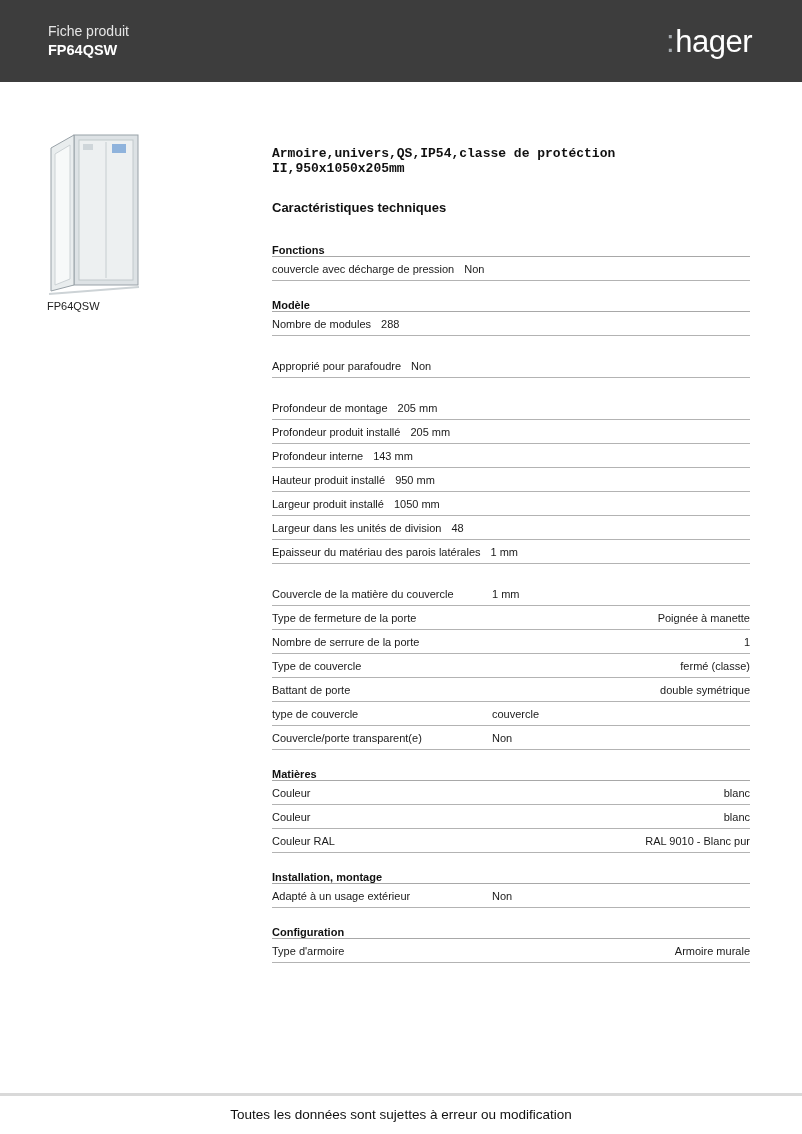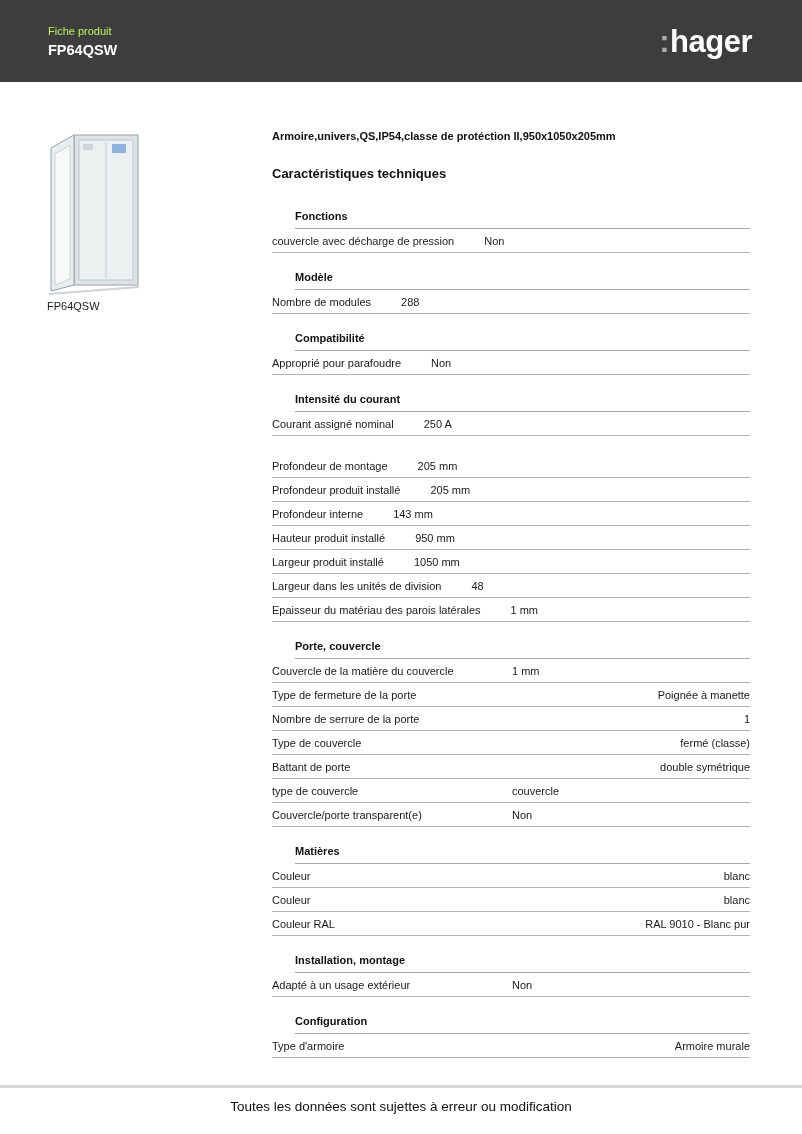--- a/index.html
+++ b/index.html
@@ -15,49 +15,49 @@
     width:802px;height:1134px;background:#ffffff;position:relative;
     font-family:"Liberation Sans", sans-serif;color:var(--ink);
     overflow:hidden;
   }
   
   .topbar{
     background:var(--header-bg);height:82px;width:100%;
     display:flex;justify-content:space-between;align-items:center;
     padding:0 50px 0 48px;
   }
-  .doc-type{color:#bef264;font-size:11px;line-height:15px;}
+  .doc-type{color:#e5e5e5;font-size:14px;line-height:15px;}
   .product-code{color:#ffffff;font-size:14.5px;font-weight:bold;margin-top:3px;}
-  .logo{color:#ffffff;font-size:31px;font-weight:bold;letter-spacing:-0.5px;line-height:1;}
+  .logo{color:#ffffff;font-size:31px;font-weight:normal;letter-spacing:-0.5px;line-height:1;}
   .logo-colon{color:#a6abaf;margin-right:1px;}
   
   .main{display:flex;padding:48px 0 0 45px;}
   .left-col{width:227px;flex:none;}
   .product-image{width:96px;height:168px;margin-left:1px;}
   .image-caption{font-size:11px;color:#222;margin-top:2px;margin-left:2px;}
   .specs{width:478px;flex:none;}
-  .title{font-size:11px;font-weight:bold;margin:0 0 24px 0;color:#111;}
+  .title{font-size:13px;font-weight:bold;margin:16px 0 24px 0;color:#111;font-family:Liberation Mono, monospace;}
   .subtitle{font-size:13px;font-weight:bold;margin:0;color:#111;}
   #sections-container{margin-top:29px;}
   .section{margin-top:18px;}
   .section:first-child{margin-top:0;}
   .section-title{
     font-size:11px;font-weight:bold;color:#111;
-    padding-bottom:6px;border-bottom:1px solid var(--rule);margin-left:23px;
+    padding-bottom:0;border-bottom:1px solid var(--rule);
   }
   .row{
     display:flex;align-items:baseline;
     font-size:11px;line-height:13px;color:var(--ink);
-    padding:6px 0 4px 0;border-bottom:1px solid var(--row-rule);gap:20px;
+    padding:6px 0 4px 0;border-bottom:1px solid var(--row-rule);
   }
   .align-inline .row-value{margin-left:10px;}
   .align-mid .row-label{width:220px;flex:none;}
   .align-right .row-value{margin-left:auto;text-align:right;}
   
-  .footer{position:absolute;left:0;right:0;bottom:0;height:49px;}
+  .footer{position:absolute;left:0;right:0;bottom:0;height:41px;}
   .footer-line{height:3px;background:var(--footer-rule);width:100%;}
   .footer-text{text-align:center;font-size:13.5px;color:#111;margin-top:11px;}
 </style>
 </head>
 <body>
 
 <header class="topbar">
   <div class="topbar-left">
     <div class="doc-type">Fiche produit</div>
     <div class="product-code">FP64QSW</div>
@@ -94,31 +94,23 @@
           </div>
         </div>
         <div class="section">
           <div class="section-title">Modèle</div>
           <div class="row align-inline">
             <span class="row-label">Nombre de modules</span>
             <span class="row-value">288</span>
           </div>
         </div>
         <div class="section">
-          <div class="section-title">Compatibilité</div>
           <div class="row align-inline">
             <span class="row-label">Approprié pour parafoudre</span>
             <span class="row-value">Non</span>
-          </div>
-        </div>
-        <div class="section">
-          <div class="section-title">Intensité du courant</div>
-          <div class="row align-inline">
-            <span class="row-label">Courant assigné nominal</span>
-            <span class="row-value">250 A</span>
           </div>
         </div>
         <div class="section">
           <div class="row align-inline">
             <span class="row-label">Profondeur de montage</span>
             <span class="row-value">205 mm</span>
           </div>
           <div class="row align-inline">
             <span class="row-label">Profondeur produit installé</span>
             <span class="row-value">205 mm</span>
@@ -138,21 +130,20 @@
           <div class="row align-inline">
             <span class="row-label">Largeur dans les unités de division</span>
             <span class="row-value">48</span>
           </div>
           <div class="row align-inline">
             <span class="row-label">Epaisseur du matériau des parois latérales</span>
             <span class="row-value">1 mm</span>
           </div>
         </div>
         <div class="section">
-          <div class="section-title">Porte, couvercle</div>
           <div class="row align-mid">
             <span class="row-label">Couvercle de la matière du couvercle</span>
             <span class="row-value">1 mm</span>
           </div>
           <div class="row align-right">
             <span class="row-label">Type de fermeture de la porte</span>
             <span class="row-value">Poignée à manette</span>
           </div>
           <div class="row align-right">
             <span class="row-label">Nombre de serrure de la porte</span>

